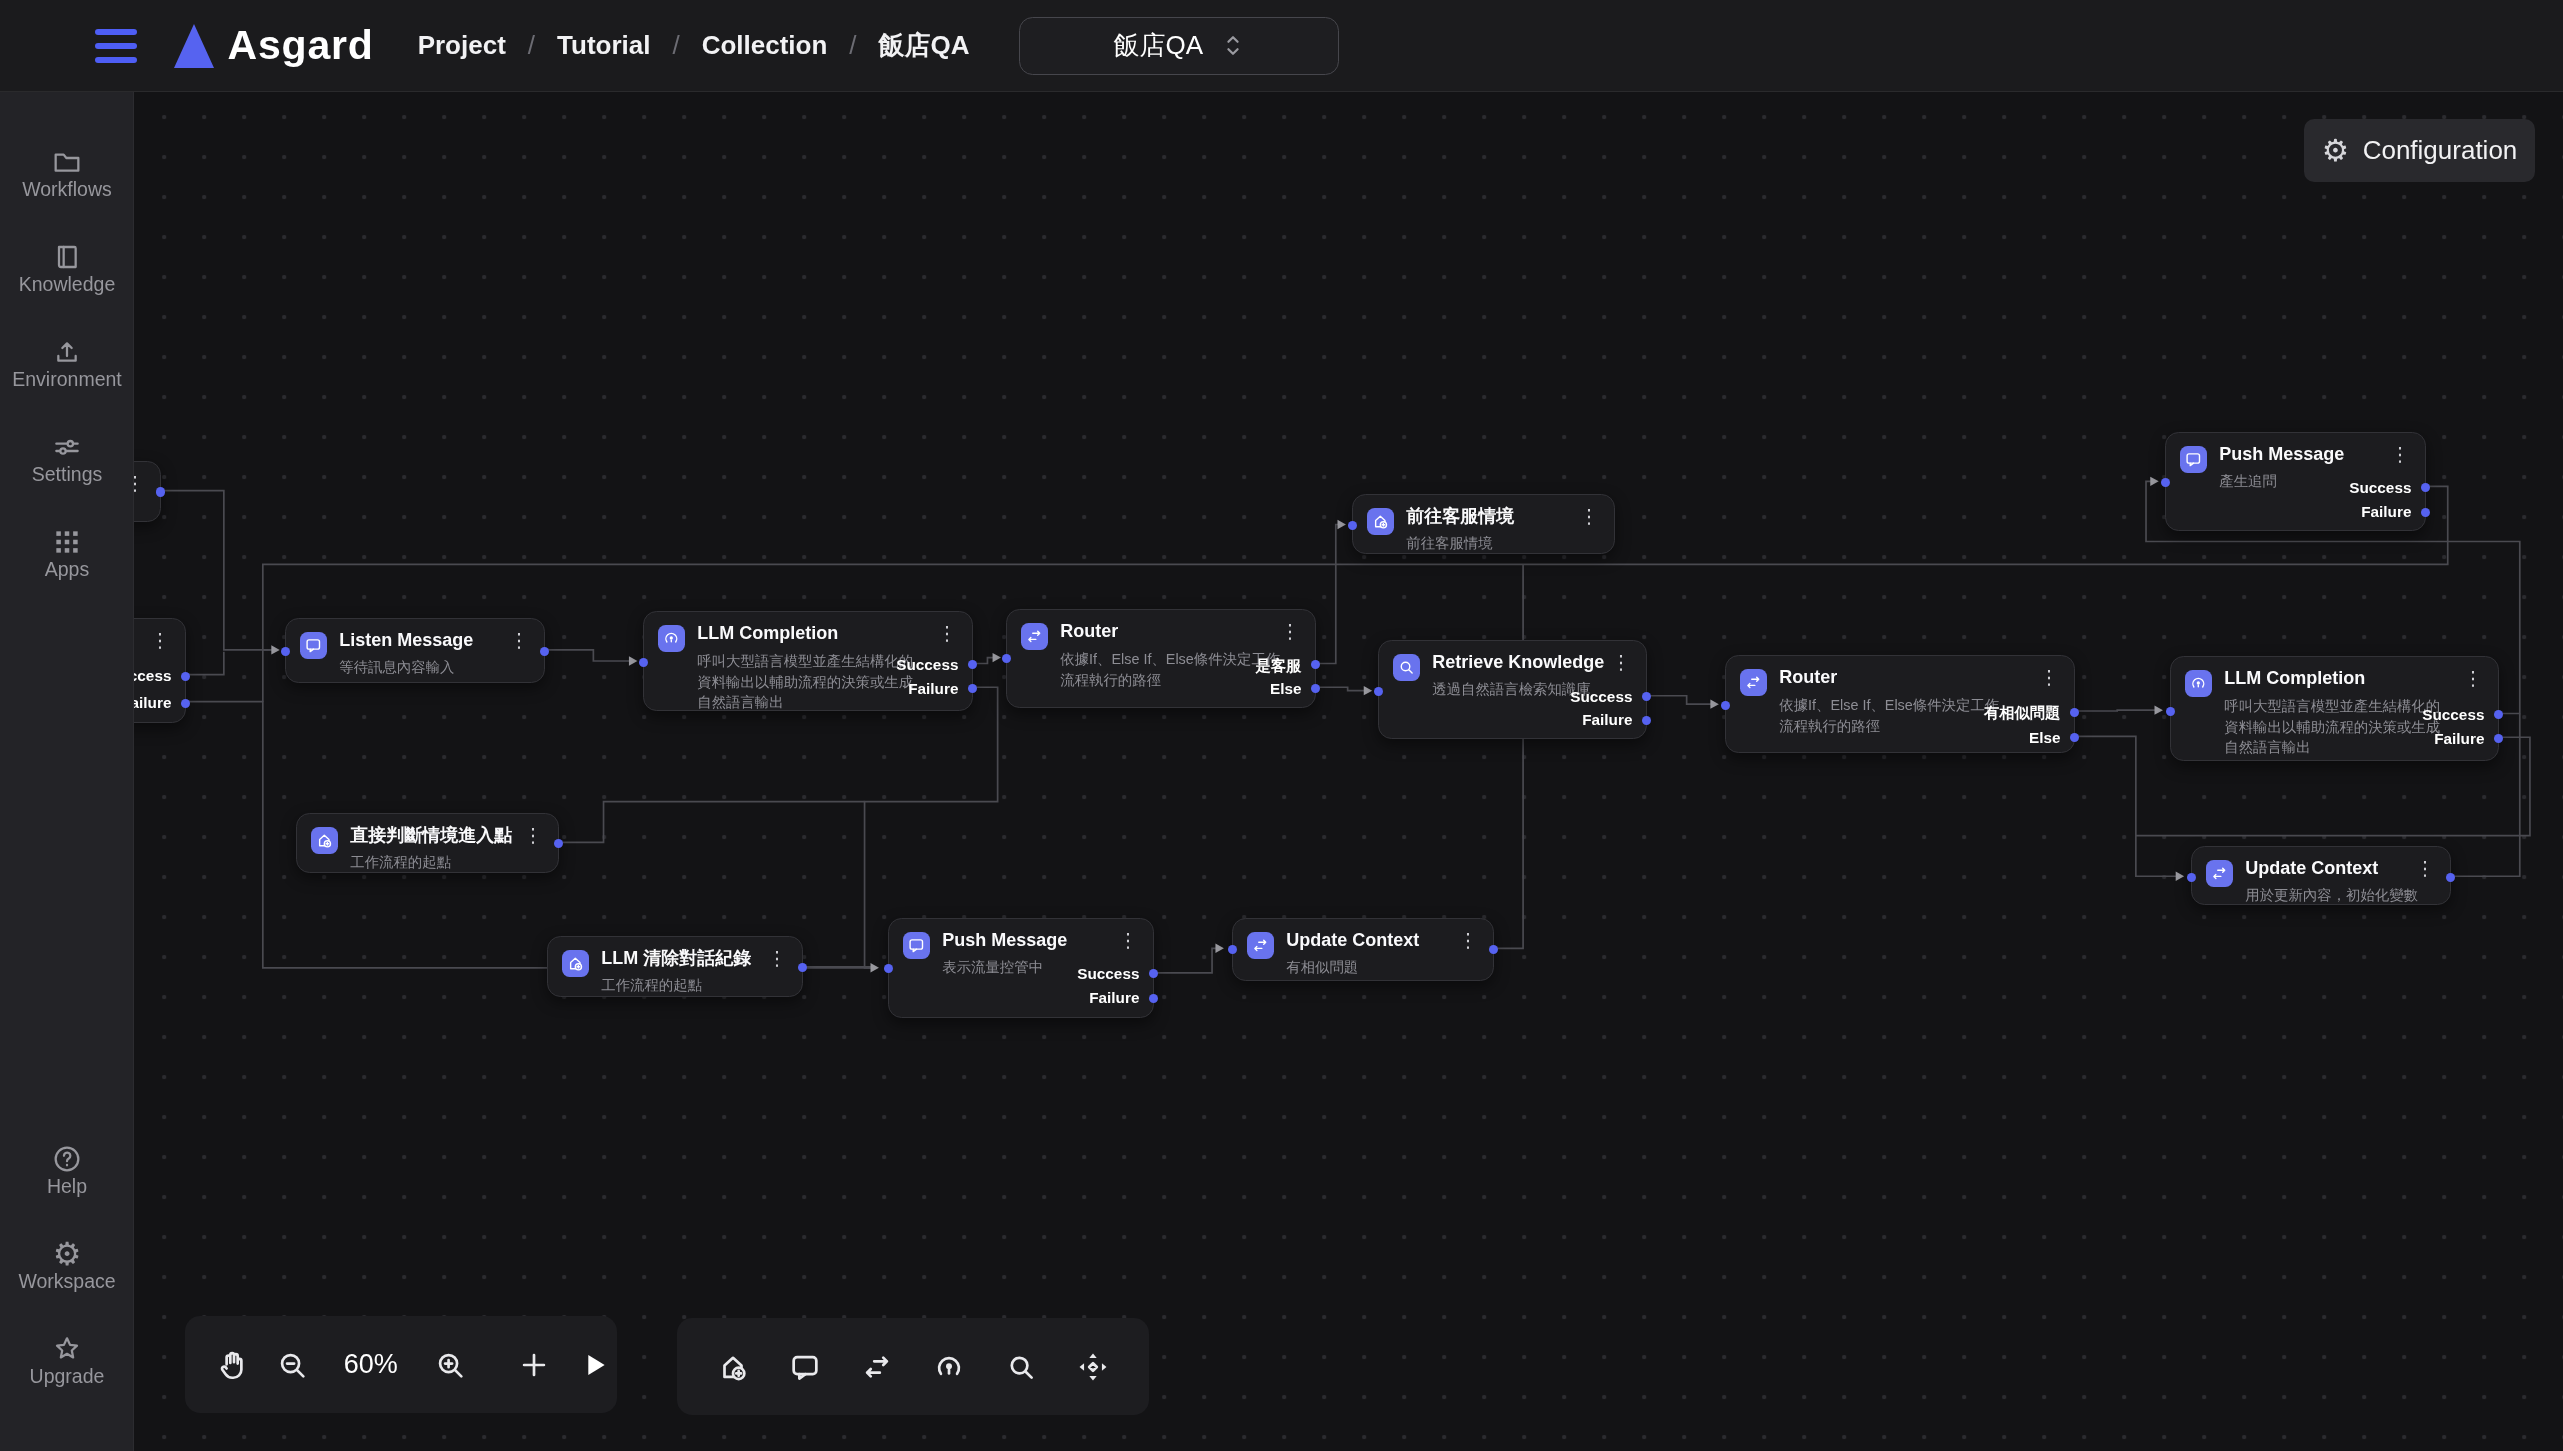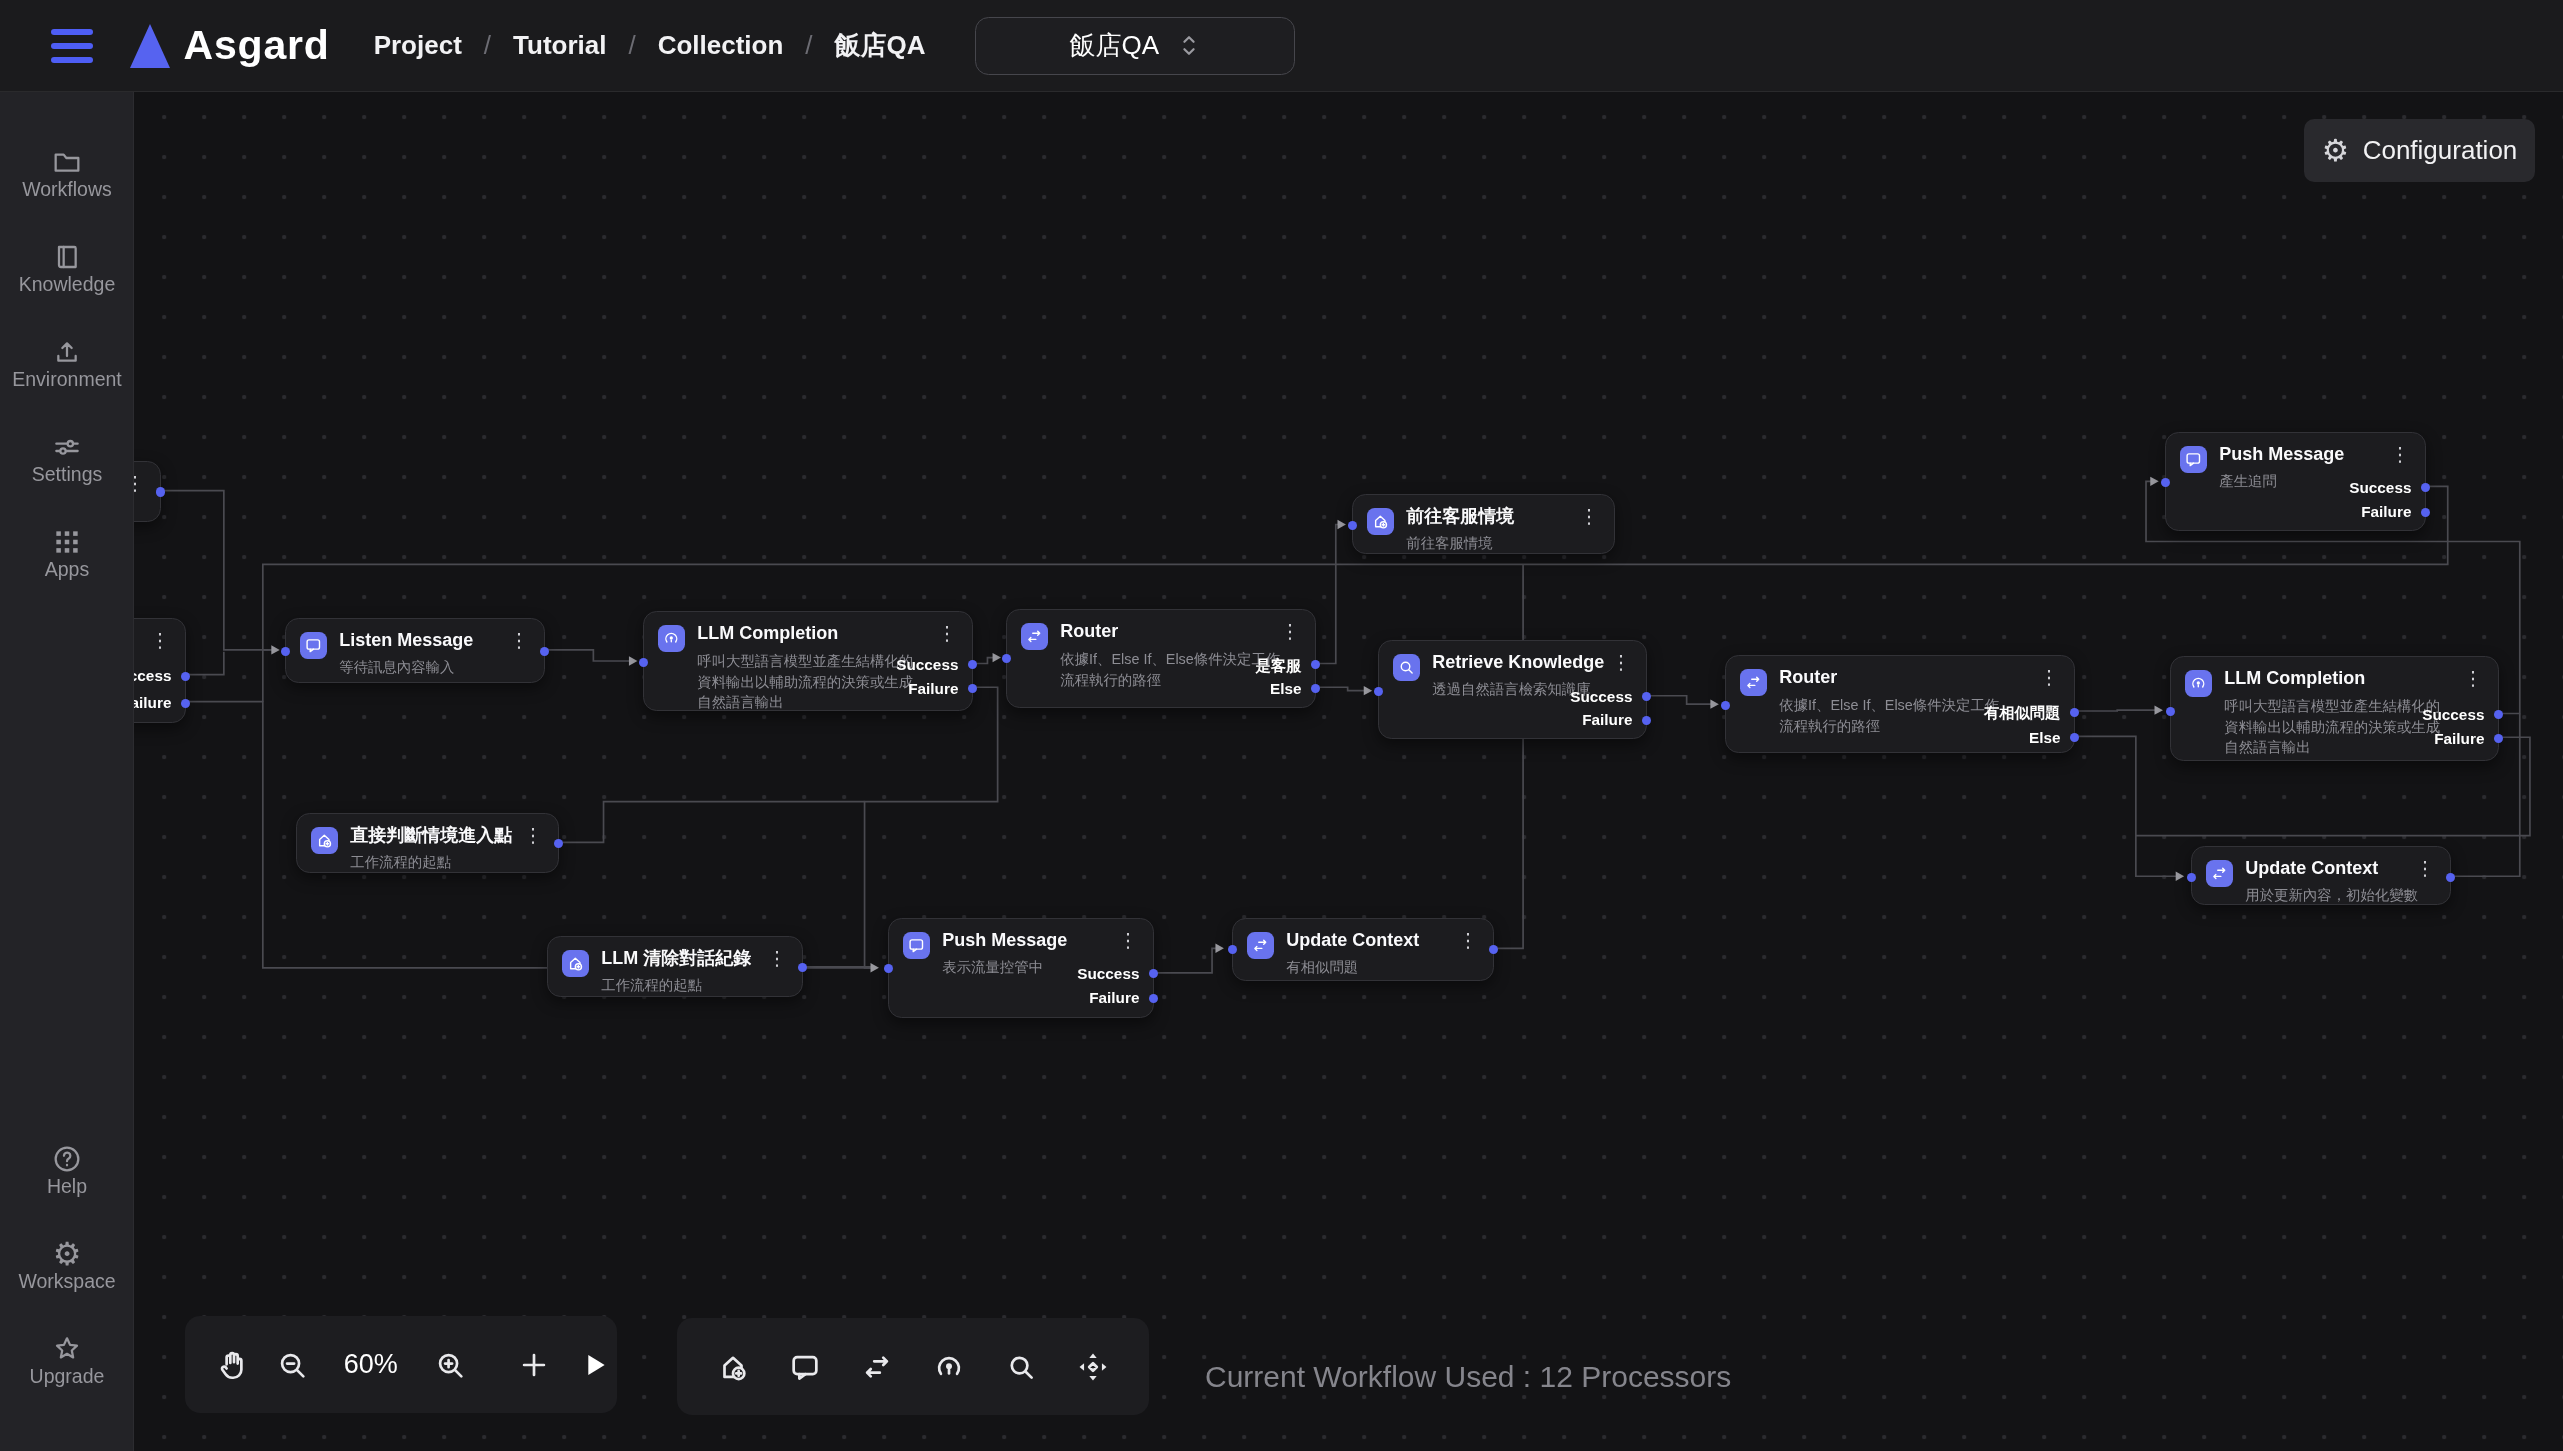--- a/index.html
+++ b/index.html
@@ -1,21 +1,21 @@
 <!DOCTYPE html>
 <html style="font-size:13.6px"><head>
 <meta charset="utf-8">
 <style>
   * { margin:0; padding:0; box-sizing:border-box; }
   html,body { width:2563px; height:1451px; overflow:hidden; background:#131315;
     font-family:"Liberation Sans", sans-serif; color:#e8e8ea; }
 
   
   #navbar { position:absolute; left:0; top:0; width:2563px; height:92px; background:#1b1b1d;
-    border-bottom:0.8px solid #2a2a2c; display:flex; align-items:center; z-index:10; }
+    border-bottom:0.8px solid #2a2a2c; display:flex; align-items:center; z-index:10;padding-left:44px; }
   #hamburger { margin-left:51px; width:42px; height:34px; display:flex; flex-direction:column;
     justify-content:space-between; cursor:pointer; }
   #hamburger span { display:block; height:6px; border-radius:3.4px; background:#4e5ef5; }
   #logo-tri { margin-left:37px; width:0; height:0; border-left:20.3px solid transparent;
     border-right:20.3px solid transparent; border-bottom:44px solid #5663f0; }
   #brand { margin-left:13.6px; font-size:41px; font-weight:700; color:#ffffff; letter-spacing:0.8px; }
   #breadcrumb { margin-left:44px; display:flex; align-items:center; gap:22px; font-size:26px; color:#f2f2f4; }
   #breadcrumb .sep { color:#6c6c73; }
   #breadcrumb .crumb { cursor:pointer;font-weight:bold; }
   #wf-select { margin-left:49px; width:320px; height:58px; border:1.7px solid #46464c; border-radius:13.6px;
@@ -523,15 +523,14 @@
             <path d="M12 2.5l2.6 3.2h-5.2z"></path>
             <path d="M12 21.5l2.6-3.2h-5.2z"></path>
             <path d="M2.5 12l3.2-2.6v5.2z"></path>
             <path d="M21.5 12l-3.2-2.6v5.2z"></path>
           </g>
           <path d="M12 9.3l2.7 2.7-2.7 2.7L9.3 12z"></path>
         </svg>
     </span>
   </div>
 
-  <div id="status-text">Current Workflow Used : 12 Processors</div>
 </div>
 
 
 </body></html>

